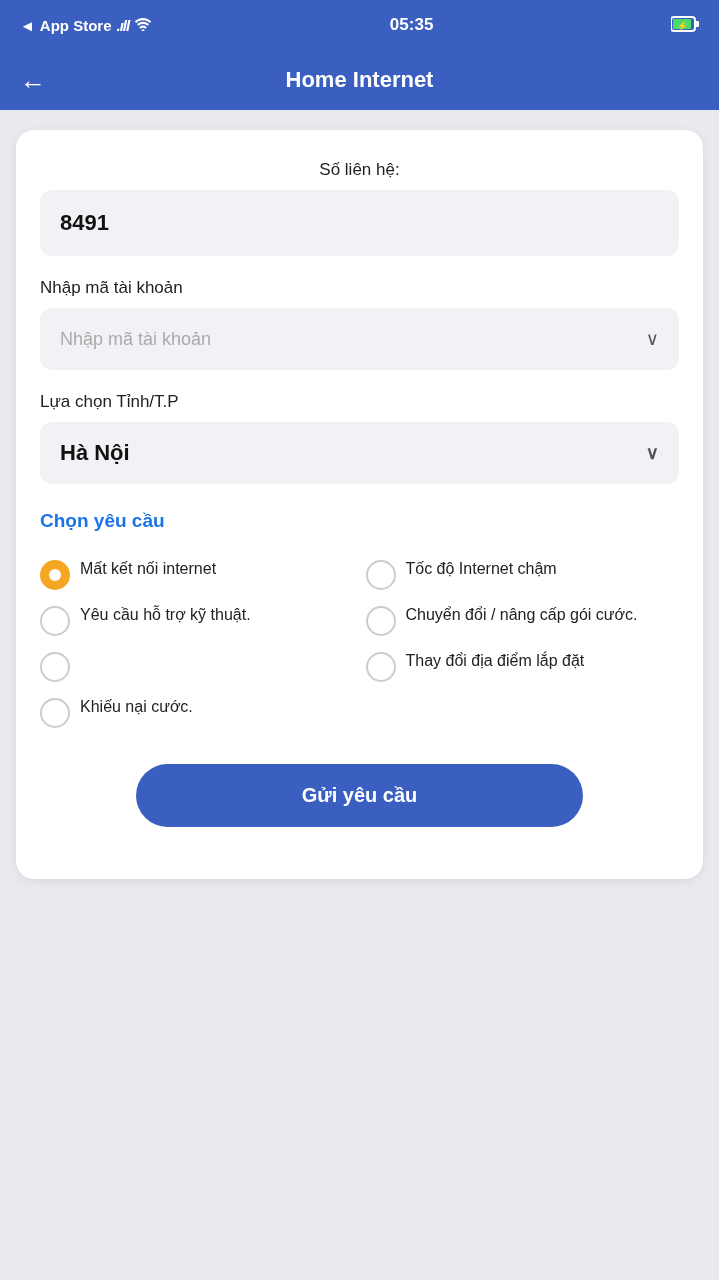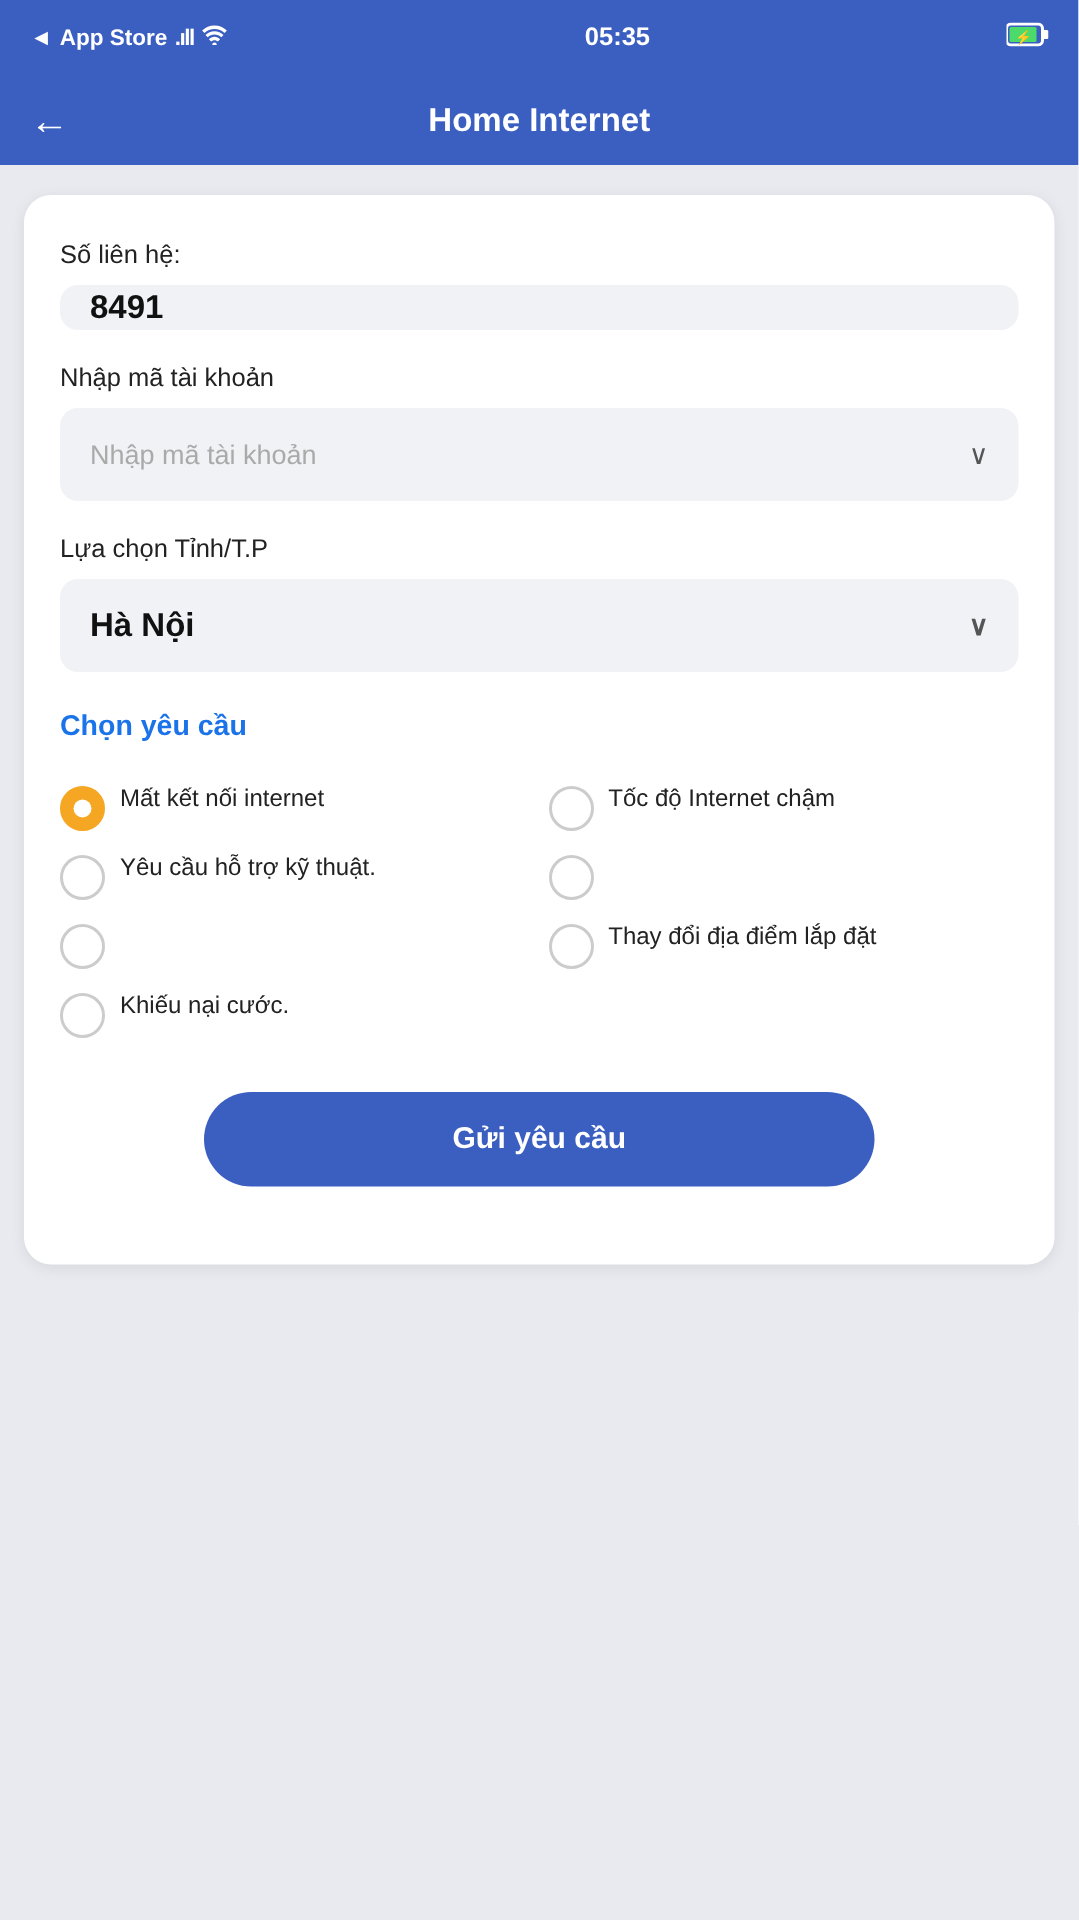--- a/index.html
+++ b/index.html
@@ -68,28 +68,28 @@
     }
 
     
     .field-label {
       font-size: 17px;
       color: #222;
       font-weight: 500;
       margin-bottom: 10px;
       margin-top: 22px;
     }
-    .field-label:first-child { margin-top: 0; }
+    .field-label:first-child { margin-top: 0; text-align: center; }
 
     .text-input {
       width: 100%;
       background: #f0f2f5;
       border: none;
       border-radius: 12px;
-      padding: 2px 20px;
+      padding: 20px 20px;
       font-size: 22px;
       font-weight: 600;
       color: #111;
       outline: none;
     }
 
     .select-dropdown {
       width: 100%;
       background: #f0f2f5;
       border: none;
@@ -176,21 +176,21 @@
       font-size: 20px;
       font-weight: 700;
       border: none;
       border-radius: 40px;
       padding: 20px 10px;
       text-align: center;
       cursor: pointer;
     }
 
     
-    .signal { letter-spacing: -1px; }
+    .signal { letter-spacing: -1px; font-style: italic; }
   </style>
 </head>
 <body>
 
 <div class="status-bar">
   <div class="status-left">
     <span>◄</span>
     <span>App Store</span>
     <span class="signal">.ıll</span>
     <span>
@@ -258,20 +258,21 @@
         <span class="radio-label">Tốc độ Internet chậm</span>
       </div>
 
       <div class="radio-option">
         <div class="radio-circle"></div>
         <span class="radio-label">Yêu cầu hỗ trợ kỹ thuật.</span>
       </div>
 
       <div class="radio-option">
         <div class="radio-circle"></div>
+        <span class="radio-label">Chuyển đổi / nâng cấp gói cước.</span>
       </div>
 
       <div class="radio-option">
         <div class="radio-circle"></div>
       </div>
 
       <div class="radio-option">
         <div class="radio-circle"></div>
         <span class="radio-label">Thay đổi địa điểm lắp đặt</span>
       </div>

